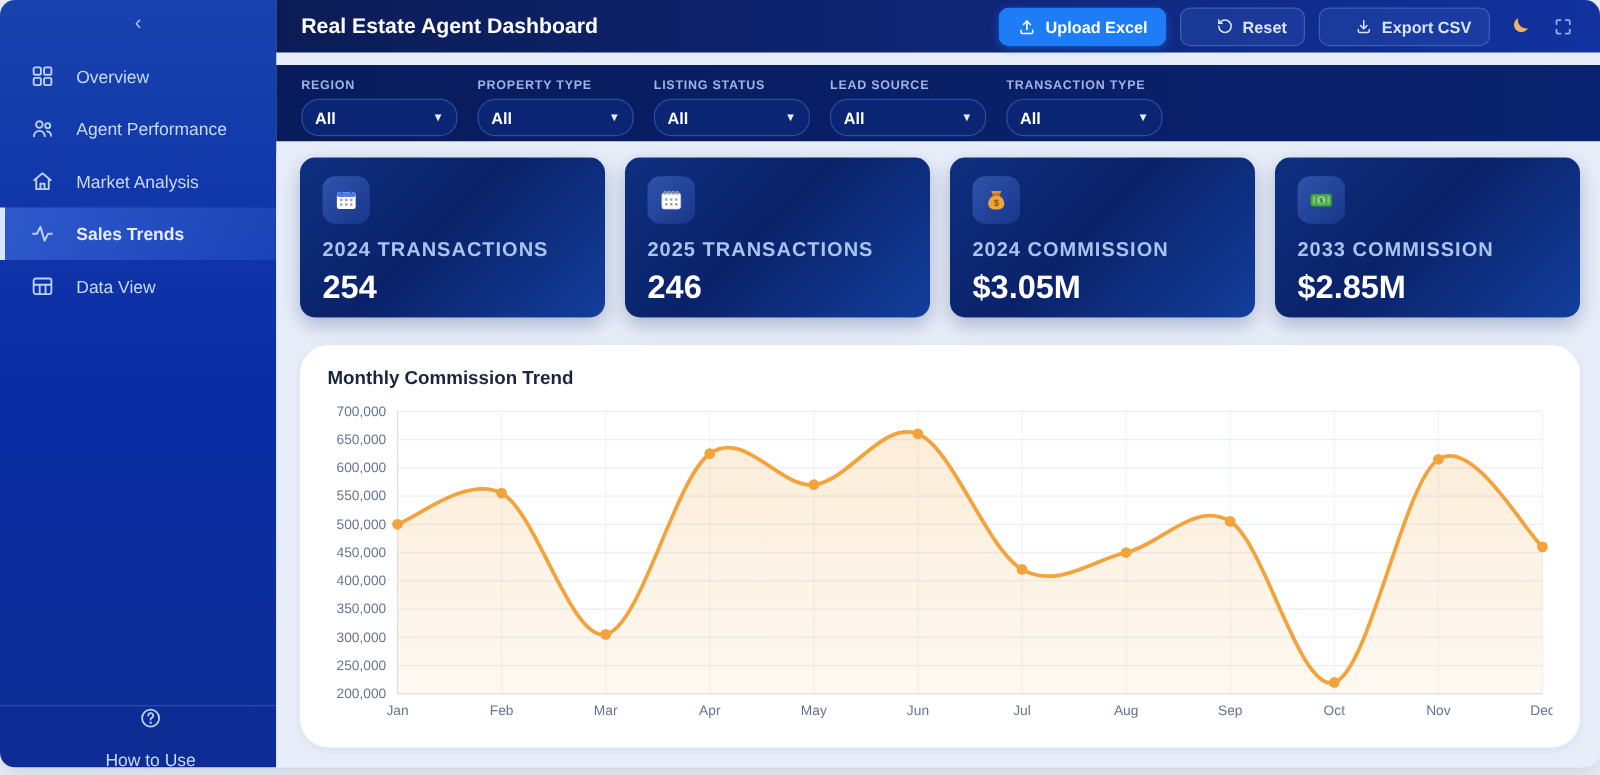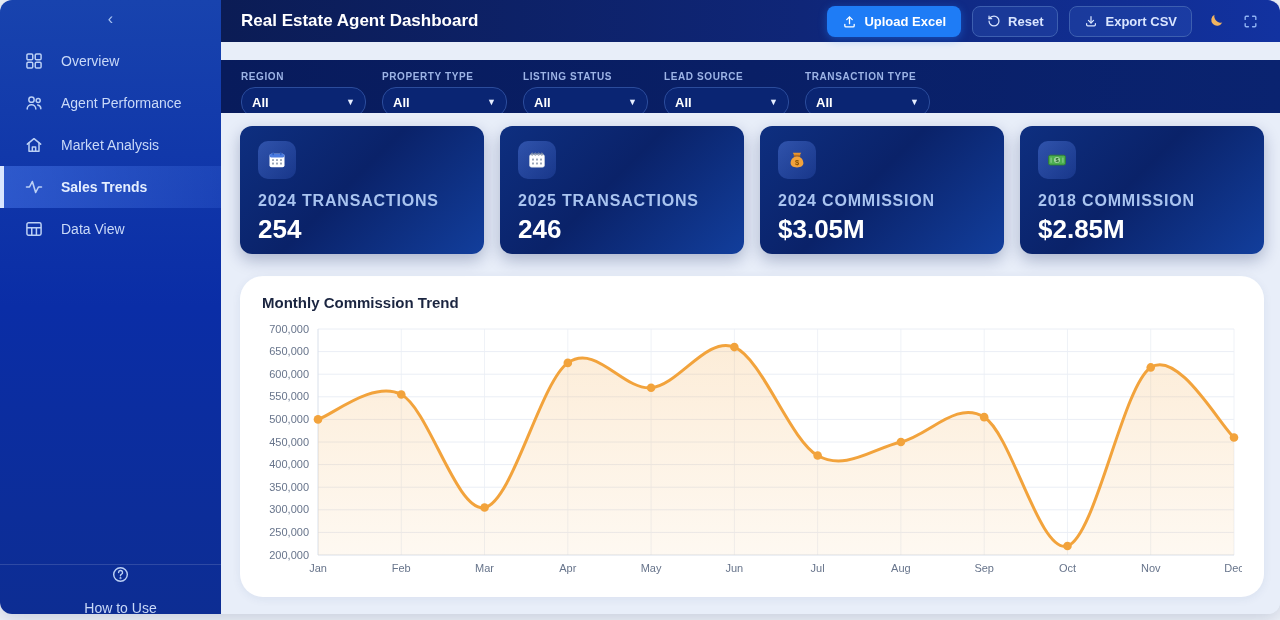--- a/index.html
+++ b/index.html
@@ -33,25 +33,25 @@
   
   .topbar { position:absolute; left:221px; right:0; top:0; height:42px;
     background:linear-gradient(90deg,#0B1C55 0%,#0F2678 55%,#1232A0 100%);
     display:flex; align-items:center; padding:0 18px 0 20px; }
   .page-title { color:#fff; font-size:17px; font-weight:bold; }
   .topbar-actions { margin-left:auto; display:flex; align-items:center; gap:11px; }
   .btn { display:flex; align-items:center; gap:7px; font-size:13px; font-weight:600;
     border-radius:8px; padding:7px 14px; cursor:pointer; border:1px solid transparent;justify-content:center; }
   .btn svg { flex:none; }
   .btn-primary { background:#1E7CF6; color:#fff; box-shadow:0 2px 8px rgba(30,124,246,.45); }
-  .btn-ghost { background:rgba(50,90,190,.30); border-color:#3D5FB0; color:#D9E5FF; }
+  .btn-ghost { background:rgba(50,90,190,.30); border-color:#3D5FB0; color:#D9E5FF;padding-left:28px; }
   .icon-btn { background:none; border:none; cursor:pointer; display:flex; padding:3px; }
 
   
-  .filterbar { position:absolute; left:221px; right:0; top:60px; height:71px;
+  .filterbar { position:absolute; left:221px; right:0; top:52px; height:71px;
     background:linear-gradient(90deg,#081B5C,#0A2370); display:flex; gap:16px;
     padding:11px 0 8px 20px; }
   .filter-label { font-size:10px; font-weight:bold; letter-spacing:.6px; color:#9DB4E6; margin-bottom:5px; }
   .select { width:125px; height:30px; background:#0A2573; border:1px solid #2B4C9C; border-radius:14px;
     display:flex; align-items:center; justify-content:space-between; padding:0 10px; cursor:pointer; }
   .select .sel-value { color:#fff; font-size:13px; font-weight:600; }
   .select .caret { color:#E6EEFF; font-size:9px; }
 
   
   .main { position:absolute; left:221px; right:0; top:113px; bottom:0; background:#E8EEF9;
@@ -297,21 +297,21 @@
       <div class="stat-card">
         <div class="stat-badge">
           <svg width="20" height="20" viewBox="0 0 20 20">
               <rect x="1.6" y="5.2" width="16.8" height="9.8" rx="1.6" fill="#4CAF50" stroke="#2E7D32" stroke-width="0.9"></rect>
               <circle cx="10" cy="10.1" r="3" fill="#A5D6A7"></circle>
               <text x="10" y="12.2" text-anchor="middle" font-size="5.8" font-weight="bold" fill="#1B5E20">$</text>
               <rect x="3.4" y="7.4" width="1.4" height="5.4" rx="0.5" fill="#81C784"></rect>
               <rect x="15.2" y="7.4" width="1.4" height="5.4" rx="0.5" fill="#81C784"></rect>
             </svg>
         </div>
-        <div class="stat-label">2018 COMMISSION</div>
+        <div class="stat-label">2033 COMMISSION</div>
         <div class="stat-value">$2.85M</div>
       </div>
 
     </div>
 
     <div class="chart-card">
       <div class="chart-title">Monthly Commission Trend</div>
       <div class="chart-wrap">
         <svg width="980" height="256" viewBox="0 0 980 256">
             <defs>

